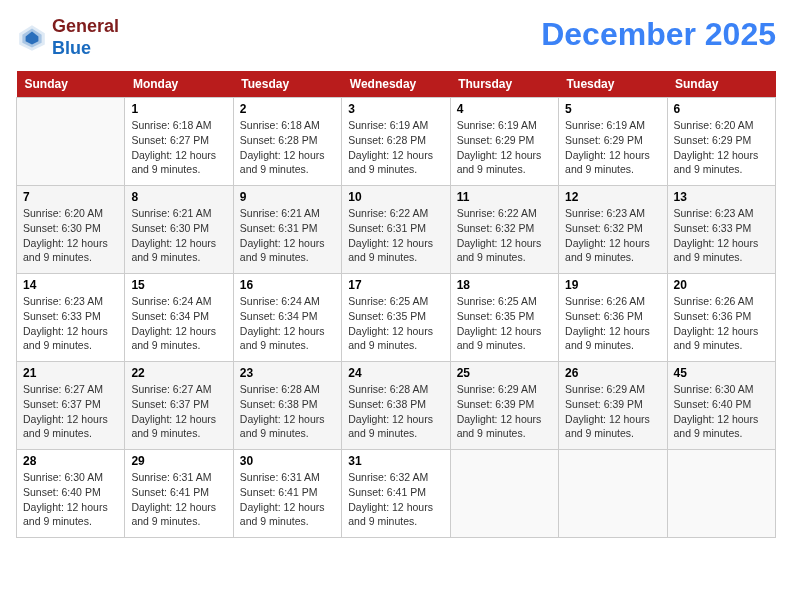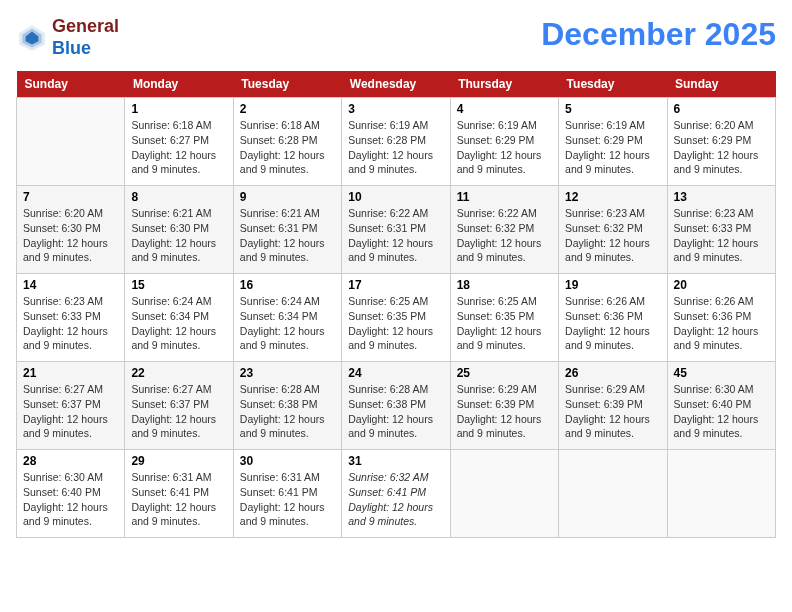--- a/index.html
+++ b/index.html
@@ -334,21 +334,21 @@
         </td>
         <td>
           <span class="day-number">30</span>
           <div class="day-info" style="white-space: pre-line;">Sunrise: 6:31 AM
 Sunset: 6:41 PM
 Daylight: 12 hours
 and 9 minutes.</div>
         </td>
         <td>
           <span class="day-number">31</span>
-          <div class="day-info" style="white-space: pre-line; font-style: italic;">Sunrise: 6:32 AM
+          <div class="day-info" style="white-space: pre-line;">Sunrise: 6:32 AM
 Sunset: 6:41 PM
 Daylight: 12 hours
 and 9 minutes.</div>
         </td>
         <td class="empty-cell"></td>
         <td class="empty-cell"></td>
         <td class="empty-cell"></td>
       </tr>
     </tbody>
 </table>

